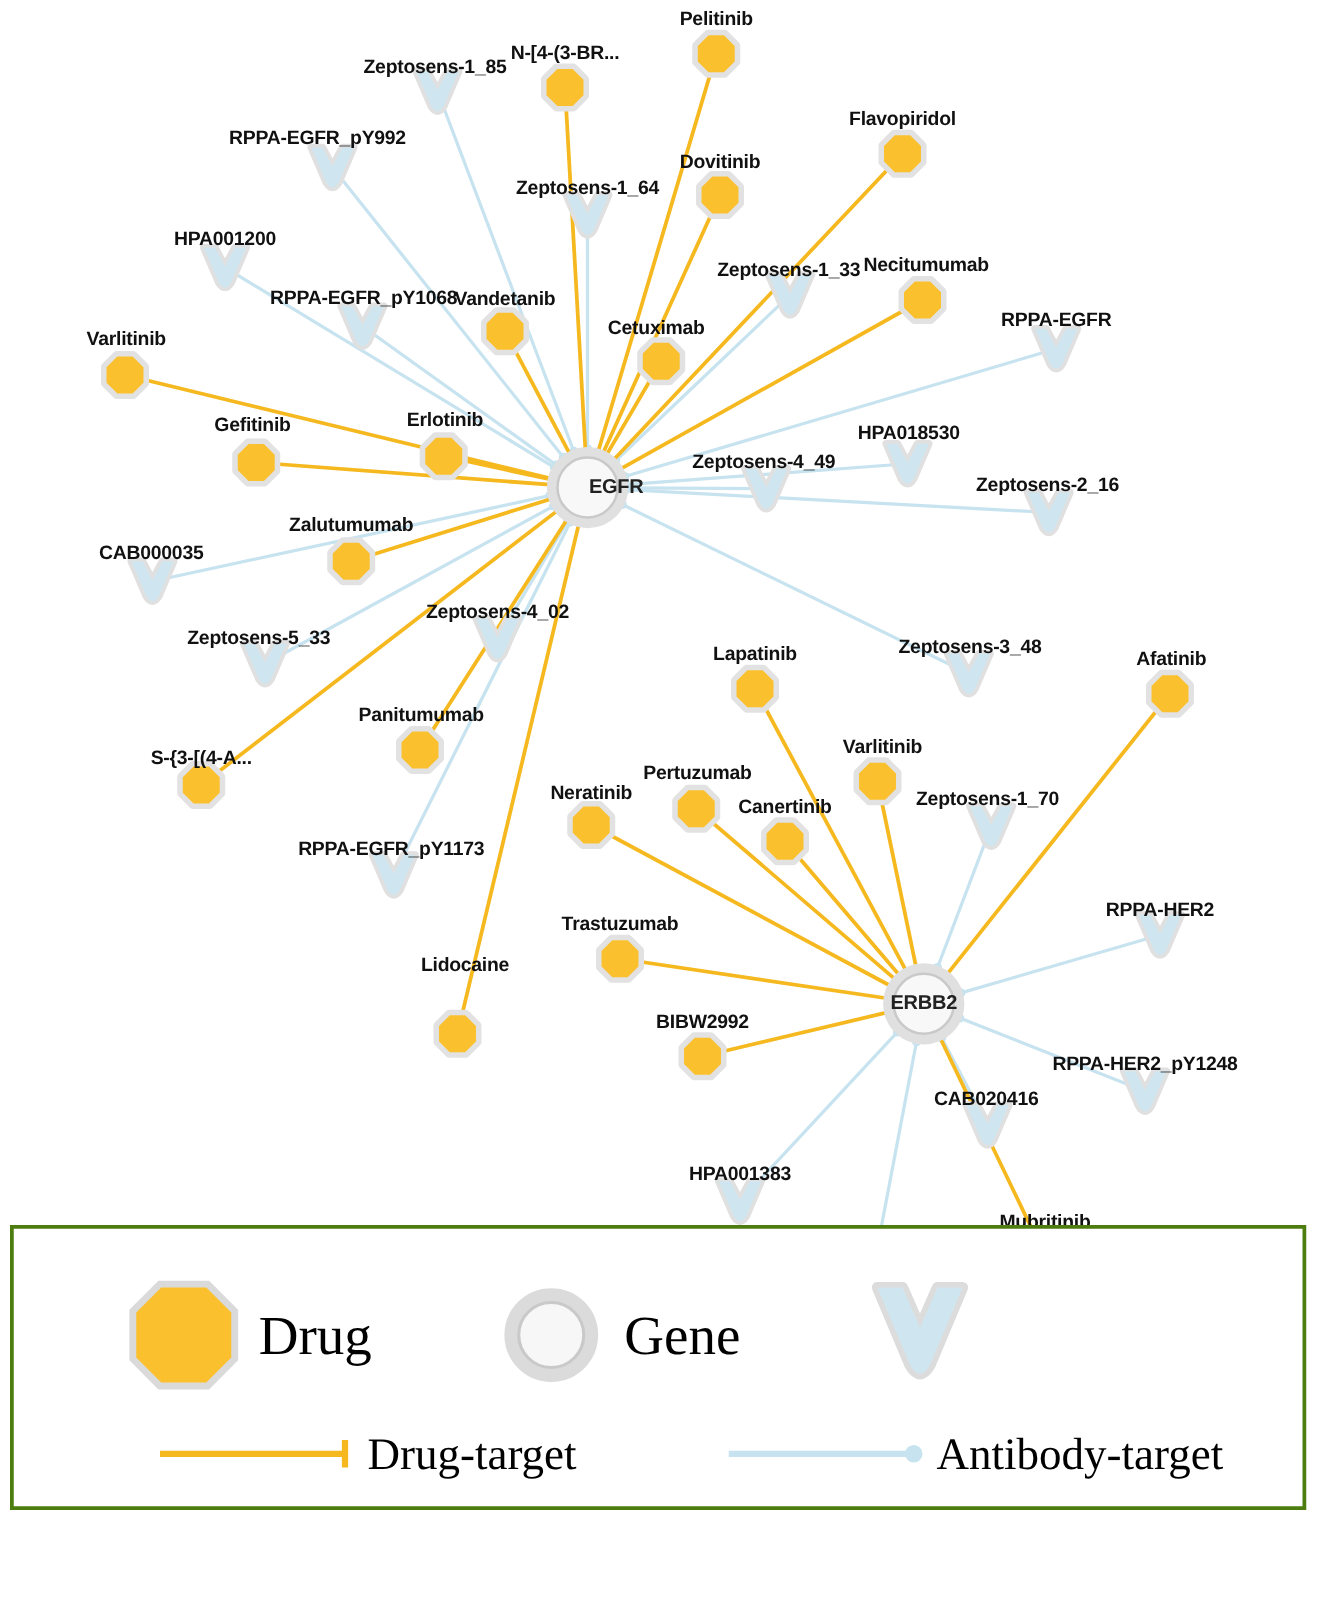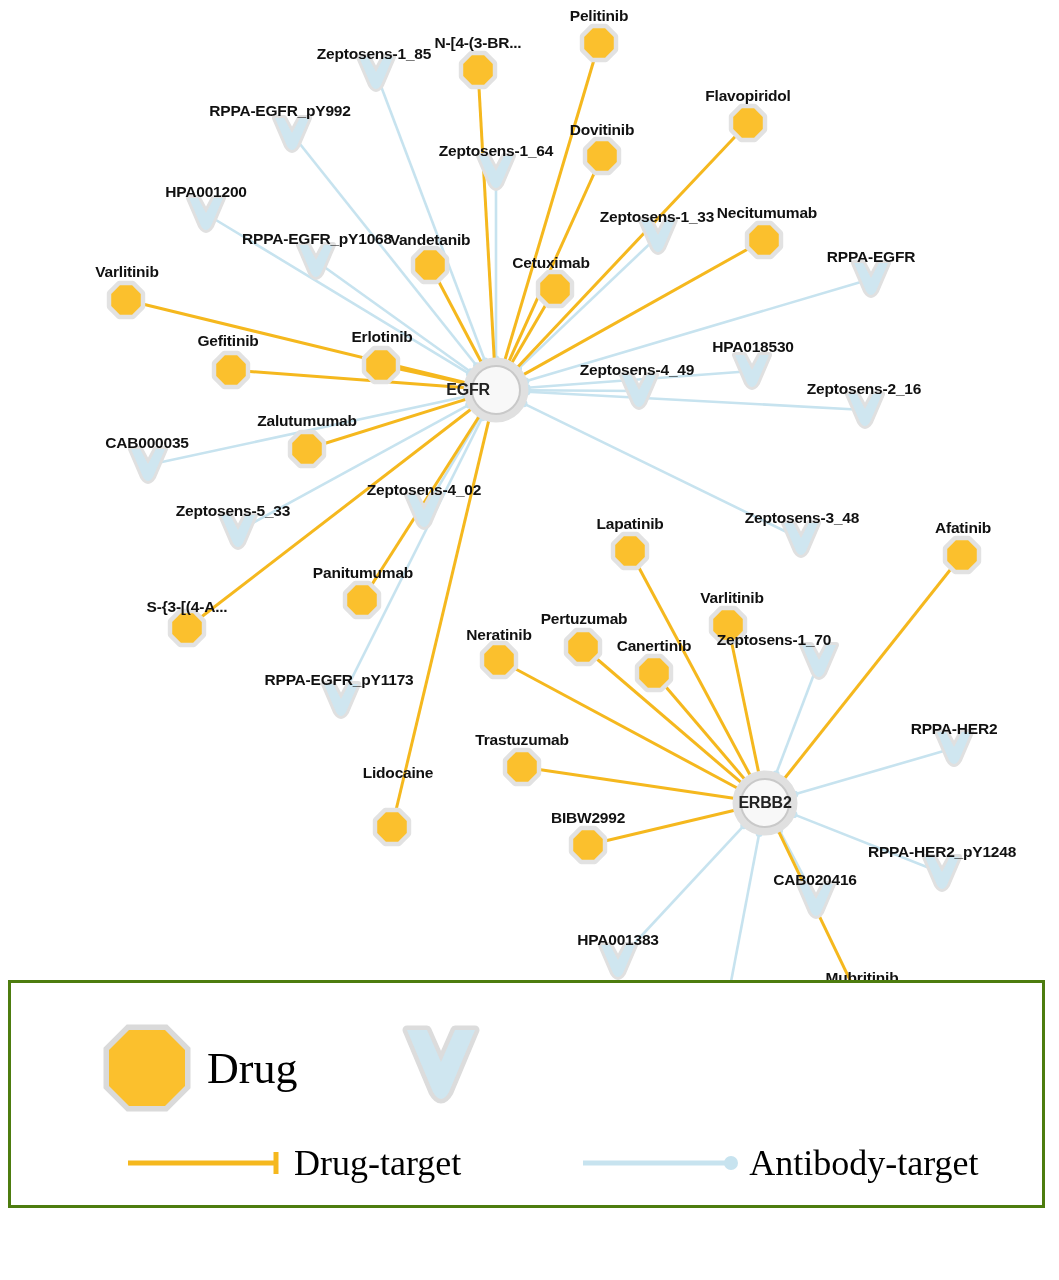--- a/index.html
+++ b/index.html
@@ -12,21 +12,20 @@
     height: 1280px;
     font-family: "Liberation Sans", sans-serif;
     position: relative;
     overflow: hidden;
   }
   #network {
     position: absolute;
     left: 0; top: 0;
     width: 928px;
     height: 1000px;
-    margin-left: 26px;
   }
   #network svg {
     position: absolute;
     left: 0; top: 0;
     width: 1059px;
     height: 1000px;
   }
   .node-label {
     position: absolute;
     font-family: "Liberation Sans", sans-serif;
@@ -386,43 +385,50 @@
       <div class="node-label" style="left: 291px; top: 239px;">RPPA-EGFR_pY1068</div>
       <div class="node-label" style="left: 845px; top: 257px;">RPPA-EGFR</div>
       <div class="node-label" style="left: 727px; top: 347px;">HPA018530</div>
       <div class="node-label" style="left: 611px; top: 370px;">Zeptosens-4_49</div>
       <div class="node-label" style="left: 838px; top: 389px;">Zeptosens-2_16</div>
       <div class="node-label" style="left: 121px; top: 443px;">CAB000035</div>
       <div class="node-label" style="left: 207px; top: 511px;">Zeptosens-5_33</div>
       <div class="node-label" style="left: 398px; top: 490px;">Zeptosens-4_02</div>
       <div class="node-label" style="left: 776px; top: 518px;">Zeptosens-3_48</div>
       <div class="node-label" style="left: 313px; top: 680px;">RPPA-EGFR_pY1173</div>
-      <div class="node-label" style="left: 748px; top: 640px;">Zeptosens-1_70</div>
+      <div class="node-label" style="left: 790px; top: 640px;">Zeptosens-1_70</div>
       <div class="node-label" style="left: 928px; top: 729px;">RPPA-HER2</div>
       <div class="node-label" style="left: 916px; top: 852px;">RPPA-HER2_pY1248</div>
       <div class="node-label" style="left: 789px; top: 880px;">CAB020416</div>
       <div class="node-label" style="left: 592px; top: 940px;">HPA001383</div>
       <div class="node-label" style="left: 700px; top: 988px;">CAB000043</div>
-      <div class="node-label gene-label" style="left: 442px; top: 390px;">EGFR</div>
+      <div class="node-label gene-label" style="left: 493px; top: 390px;">EGFR</div>
       <div class="node-label gene-label" style="left: 739px; top: 803px;">ERBB2</div>
     </div>
 </div>
 
 <div id="legend-title">Legend</div>
 
 <div id="legend-box">
   <div class="legend-row1">
     <div class="legend-item" style="margin-left:90px;">
       <svg width="92" height="92" viewBox="0 0 92 92">
         <polygon points="28,8 64,8 84,28 84,64 64,84 28,84 8,64 8,28" fill="#FBC02D" stroke="#DADADA" stroke-width="11"></polygon>
         <polygon points="28,8 64,8 84,28 84,64 64,84 28,84 8,64 8,28" fill="#FBC02D"></polygon>
       </svg>
       <span class="legend-text">Drug</span>
     </div>
     <div class="legend-item" style="margin-left:100px;">
+      <svg width="88" height="88" viewBox="0 0 88 88">
+        <circle cx="44" cy="44" r="32" fill="#F4F4F4" stroke="#DBDBDB" stroke-width="11"></circle>
+        <circle cx="44" cy="44" r="26" fill="#F7F7F7" stroke="#C9C9C9" stroke-width="2.5"></circle>
+      </svg>
+      <span class="legend-text">Gene</span>
+    </div>
+    <div class="legend-item" style="margin-left:100px;">
       <svg width="88" height="92" viewBox="0 0 88 92">
         <path d="M10,8 L30,8 L44,40 L58,8 L78,8 L52,70 Q44,84 36,70 Z" fill="#CFE6F0" stroke="#DCDCDC" stroke-width="9" stroke-linejoin="round"></path>
         <path d="M10,8 L30,8 L44,40 L58,8 L78,8 L52,70 Q44,84 36,70 Z" fill="#CFE6F0"></path>
       </svg>
     </div>
   </div>
   <div class="legend-row2">
     <div class="legend-item" style="margin-left:95px;">
       <svg width="160" height="30" viewBox="0 0 160 30">
         <line x1="2" y1="15" x2="150" y2="15" stroke="#F5B81E" stroke-width="5"></line>

